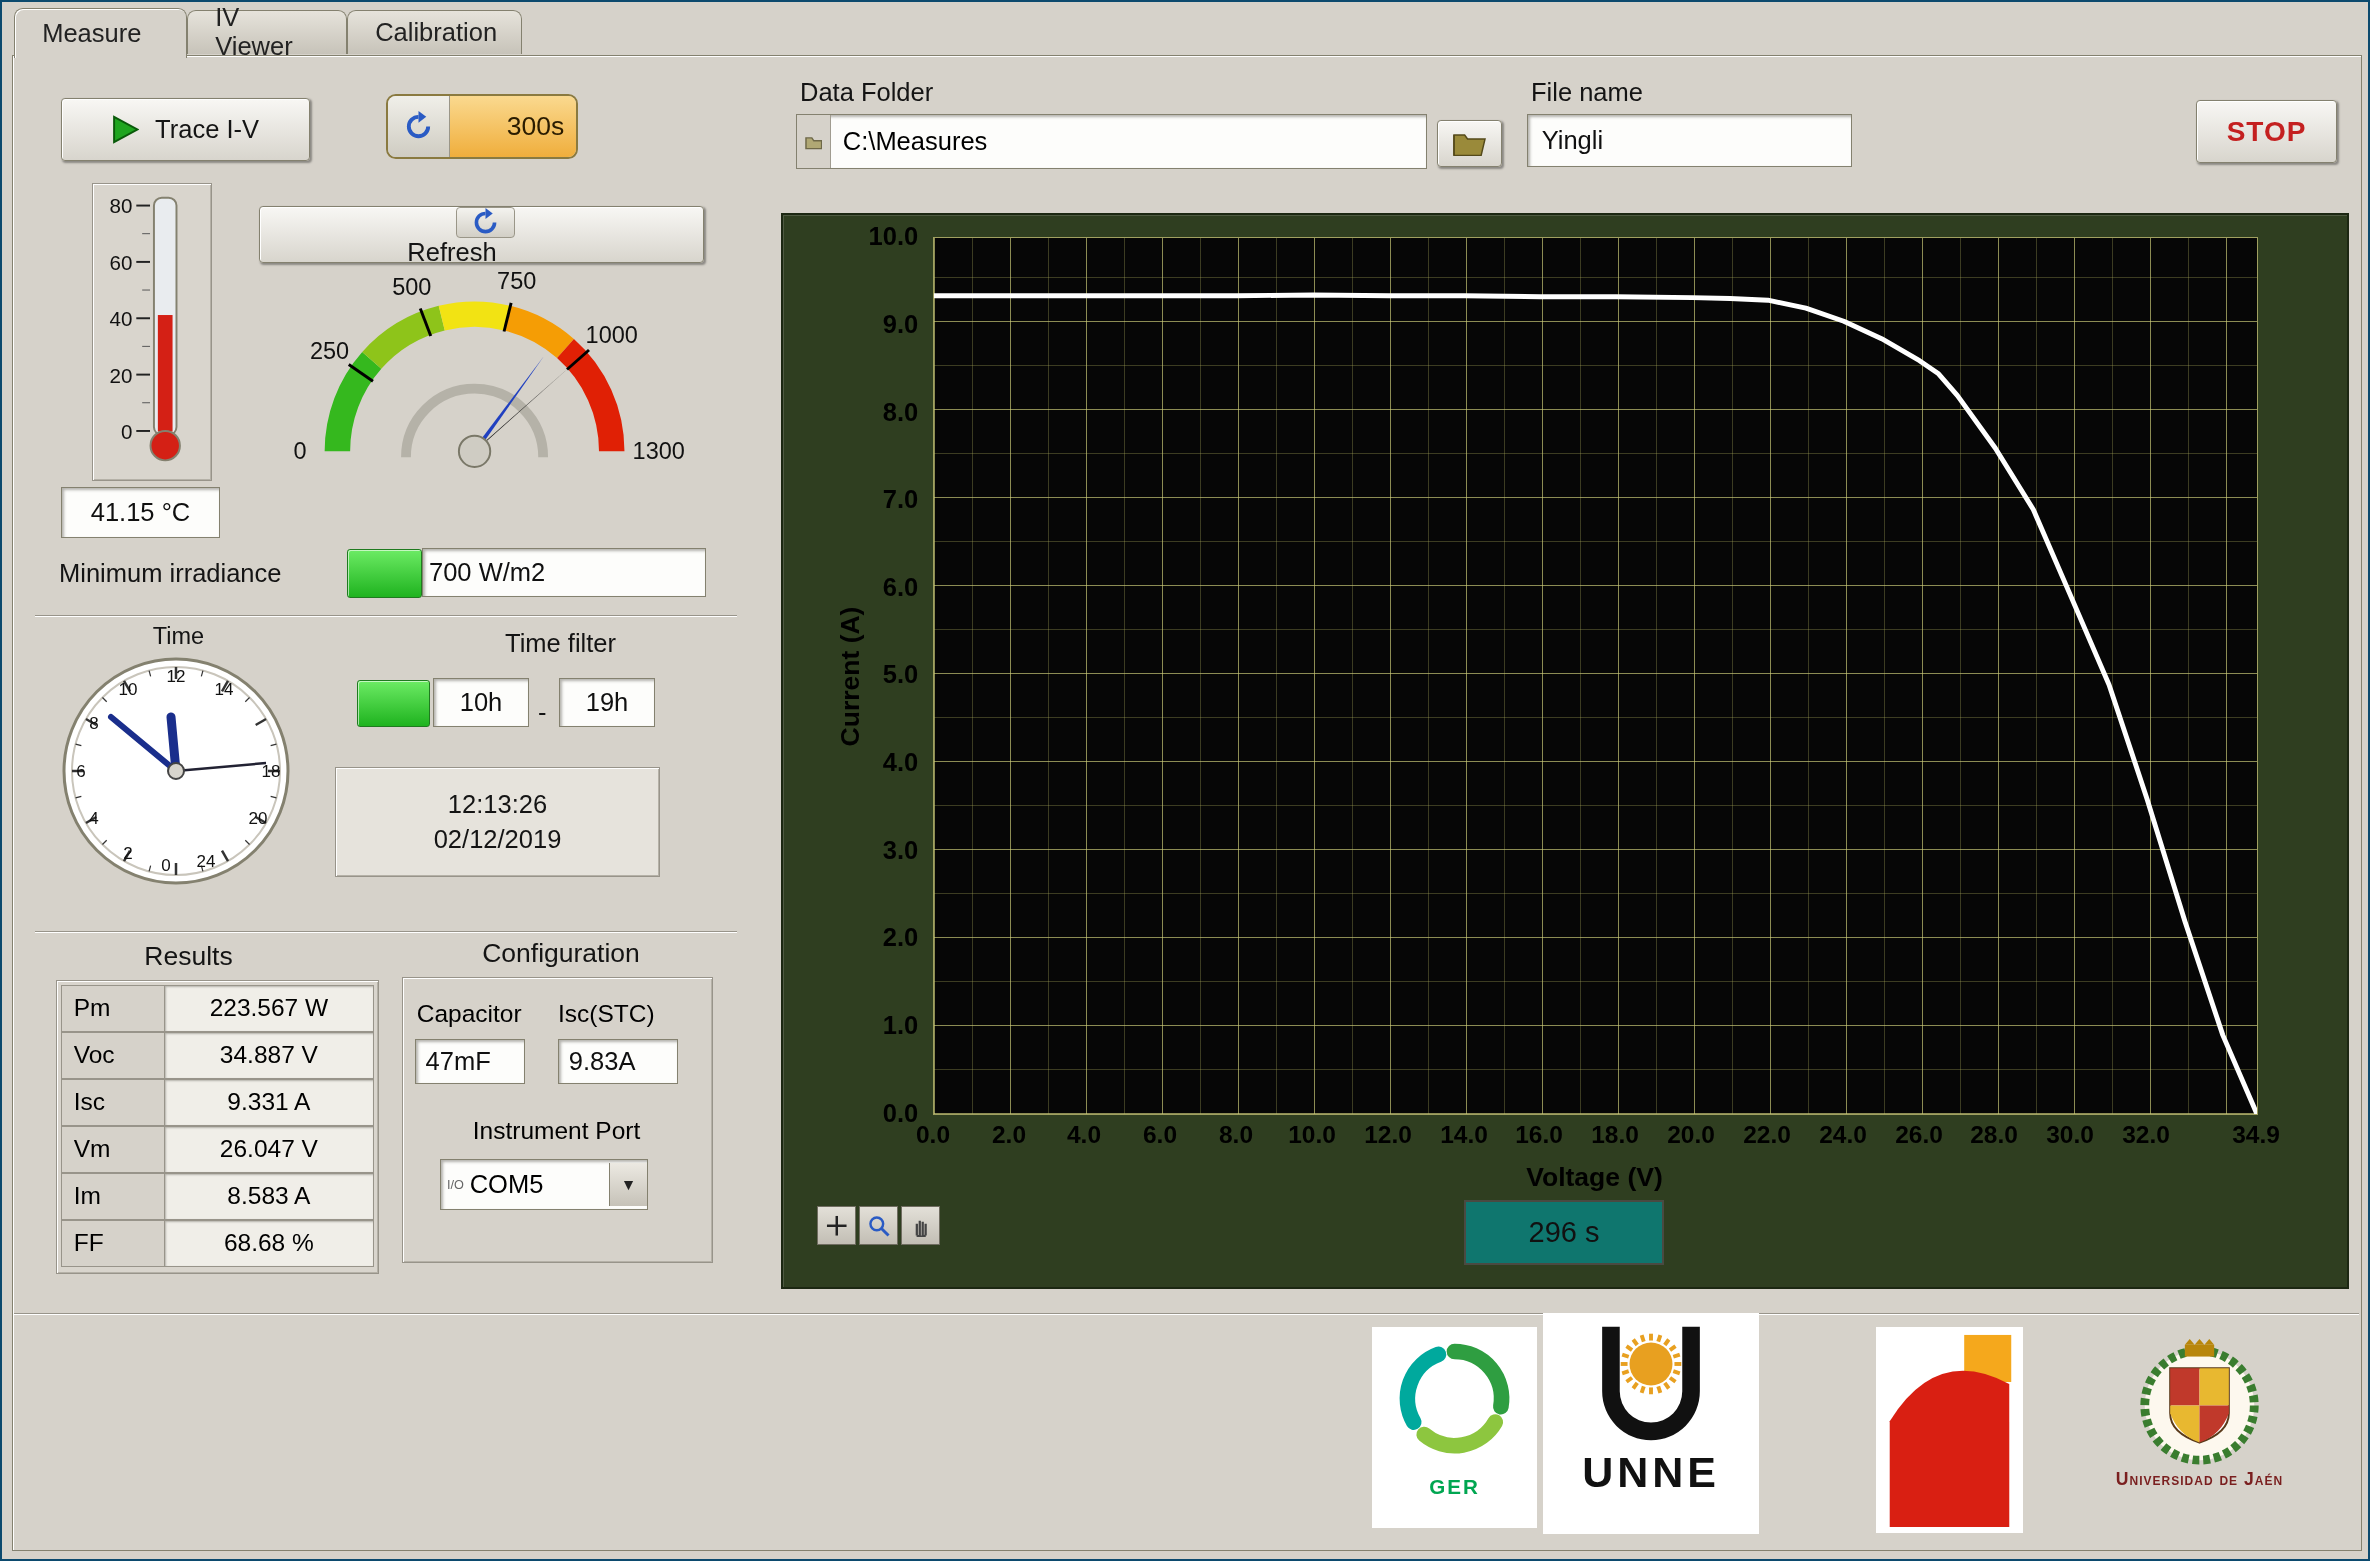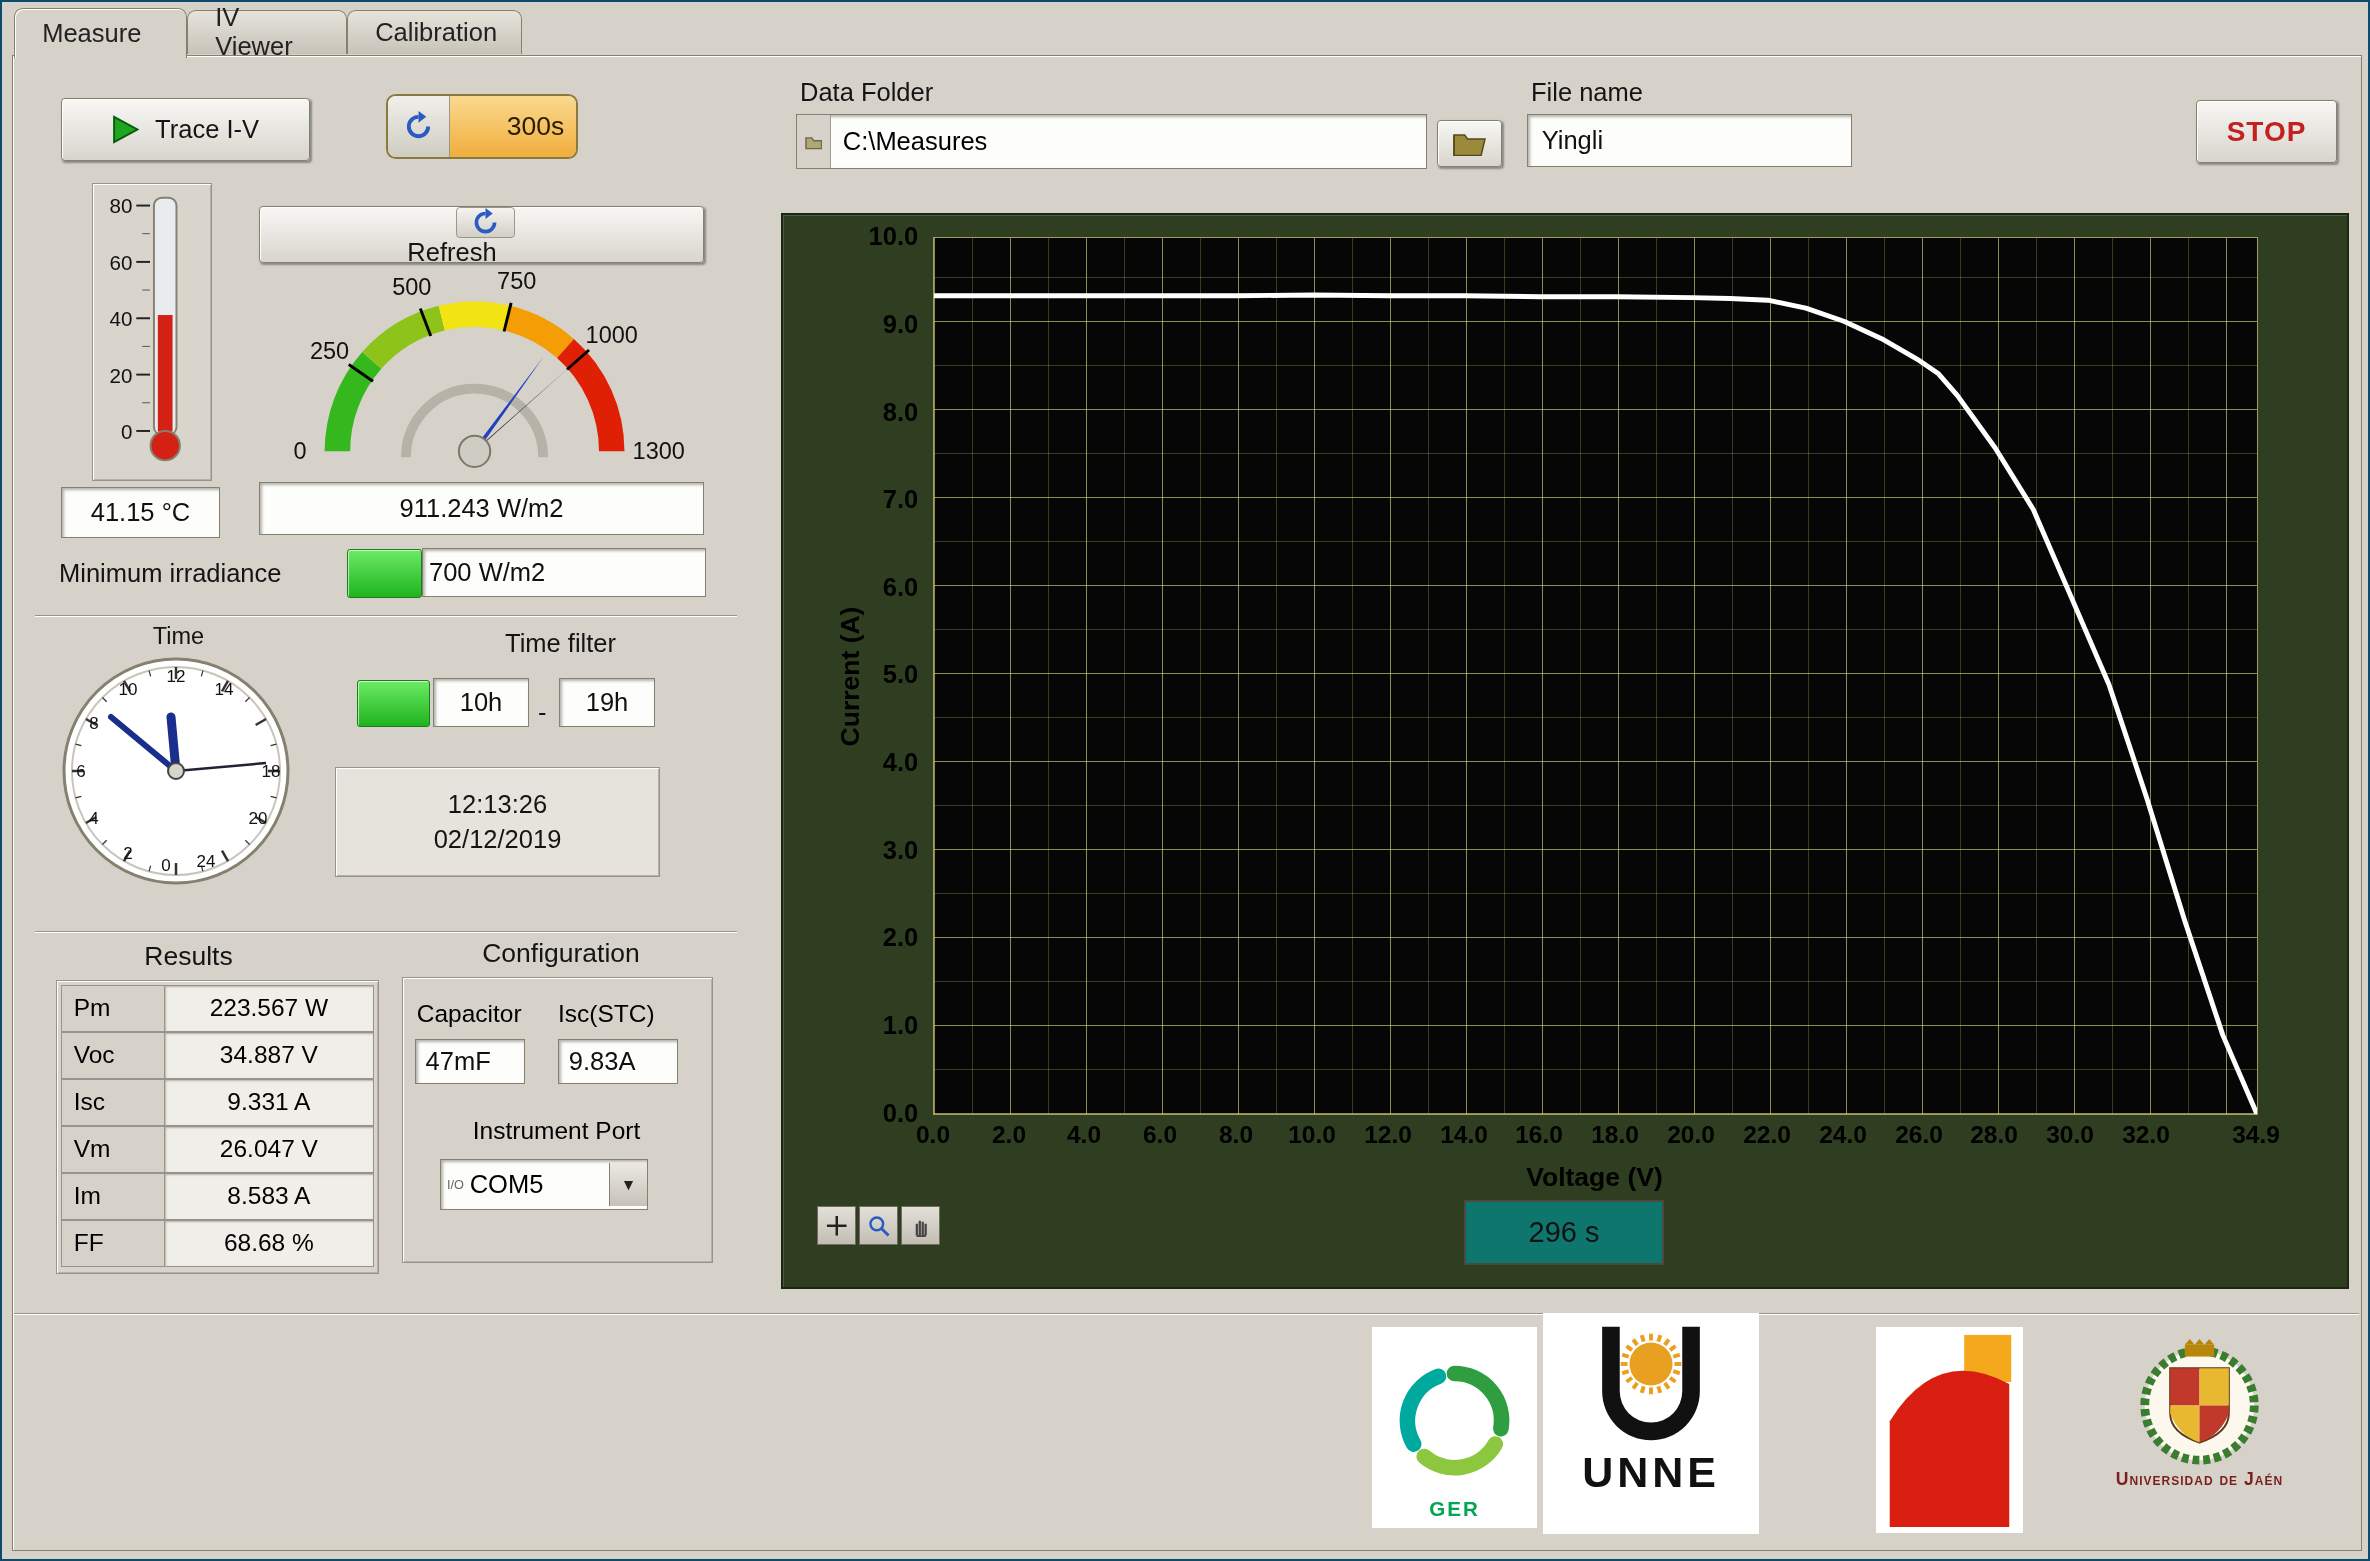--- a/index.html
+++ b/index.html
@@ -120,21 +120,20 @@
     <text x="72" y="96" text-anchor="middle" font-size="24" fill="#111">250</text>
     <text x="156" y="30" text-anchor="middle" font-size="24" fill="#111">500</text>
     <text x="263" y="24" text-anchor="middle" font-size="24" fill="#111">750</text>
     <text x="360" y="79" text-anchor="middle" font-size="24" fill="#111">1000</text>
     <text x="408" y="198" text-anchor="middle" font-size="24" fill="#111">1300</text>
     <path d="M150,196 A70,70 0 0 1 290,196" fill="none" stroke="#b5b2a8" stroke-width="10"></path>
     <polygon points="214.3,194.1 290.7,93 225.7,185.9" fill="#2040c0"></polygon>
     <polygon points="217.3,193 317.4,103.8 222.7,187" fill="#141414"></polygon>
     <circle cx="220" cy="190" r="16" fill="#cfccc3" stroke="#7a7868" stroke-width="2"></circle>
   </svg>
-  <div class="abs sunken center fieldtext" style="left:257px;top:480px;width:443px;height:51px;justify-content:center;">911.243 W/m2</div>
 
   <span class="abs lbl" style="left:57px;top:557px;">Minimum irradiance</span>
   <div class="abs led" style="left:345px;top:547px;width:73px;height:47px;"></div>
   <div class="abs sunken fieldtext" style="left:420px;top:546px;width:284px;height:49px;padding-left:6px;box-sizing:border-box;">700 W/m2</div>
 
   <div class="abs groove" style="left:33px;top:613px;width:702px;"></div>
 
   <span class="abs lbl" style="left:113px;top:621px;width:127px;text-align:center;font-size:23.5px;">Time</span>
   <svg class="abs" style="left:54px;top:649px;" width="240" height="240" viewBox="0 0 240 240">
     <circle cx="120" cy="120" r="112" fill="#ffffff" stroke="#84816f" stroke-width="3"></circle>
@@ -323,21 +322,21 @@
       <svg width="23.5" height="23.5" viewBox="0 0 24 24">
         <path d="M8,22 L8,10 M11,22 L11,7 M14,22 L14,8 M17,22 L17,10 M8,22 Q12,24 17,22" fill="none" stroke="#444" stroke-width="2.3"></path>
       </svg>
     </div>
   </div>
 
   <div class="abs center" style="left:1462px;top:1198px;width:196px;height:61px;background:#0f766e;border:2px solid #4a4a42;font-size:29px;color:#111;">296 s</div>
 
   <div class="abs groove" style="left:11.8px;top:1311px;width:2345px;"></div>
 
-  <div class="abs logo-box" style="left:1370px;top:1325px;width:165px;height:201px;justify-content:flex-start;padding-top:23px;box-sizing:border-box;">
+  <div class="abs logo-box" style="left:1370px;top:1325px;width:165px;height:201px;justify-content:flex-start;padding-top:1px;box-sizing:border-box;">
     <svg width="157" height="147" viewBox="0 0 160 150">
       <path d="M80,24 A48,48 0 0 1 127.3,80.3" fill="none" stroke="#2f9e41" stroke-width="16" stroke-linecap="round"></path>
       <path d="M121.6,96 A48,48 0 0 1 49.1,108.8" fill="none" stroke="#8dc63f" stroke-width="16" stroke-linecap="round"></path>
       <path d="M38.4,96 A48,48 0 0 1 63.6,26.9" fill="none" stroke="#00a99d" stroke-width="16" stroke-linecap="round"></path>
     </svg>
     <span style="font-size:20.6px;font-weight:bold;color:#00a651;letter-spacing:2px;">GER</span>
   </div>
 
   <div class="abs logo-box" style="left:1541px;top:1311px;width:216px;height:221px;justify-content:flex-start;padding-top:7.8px;box-sizing:border-box;">
     <svg width="122" height="127" viewBox="0 0 124 130">

